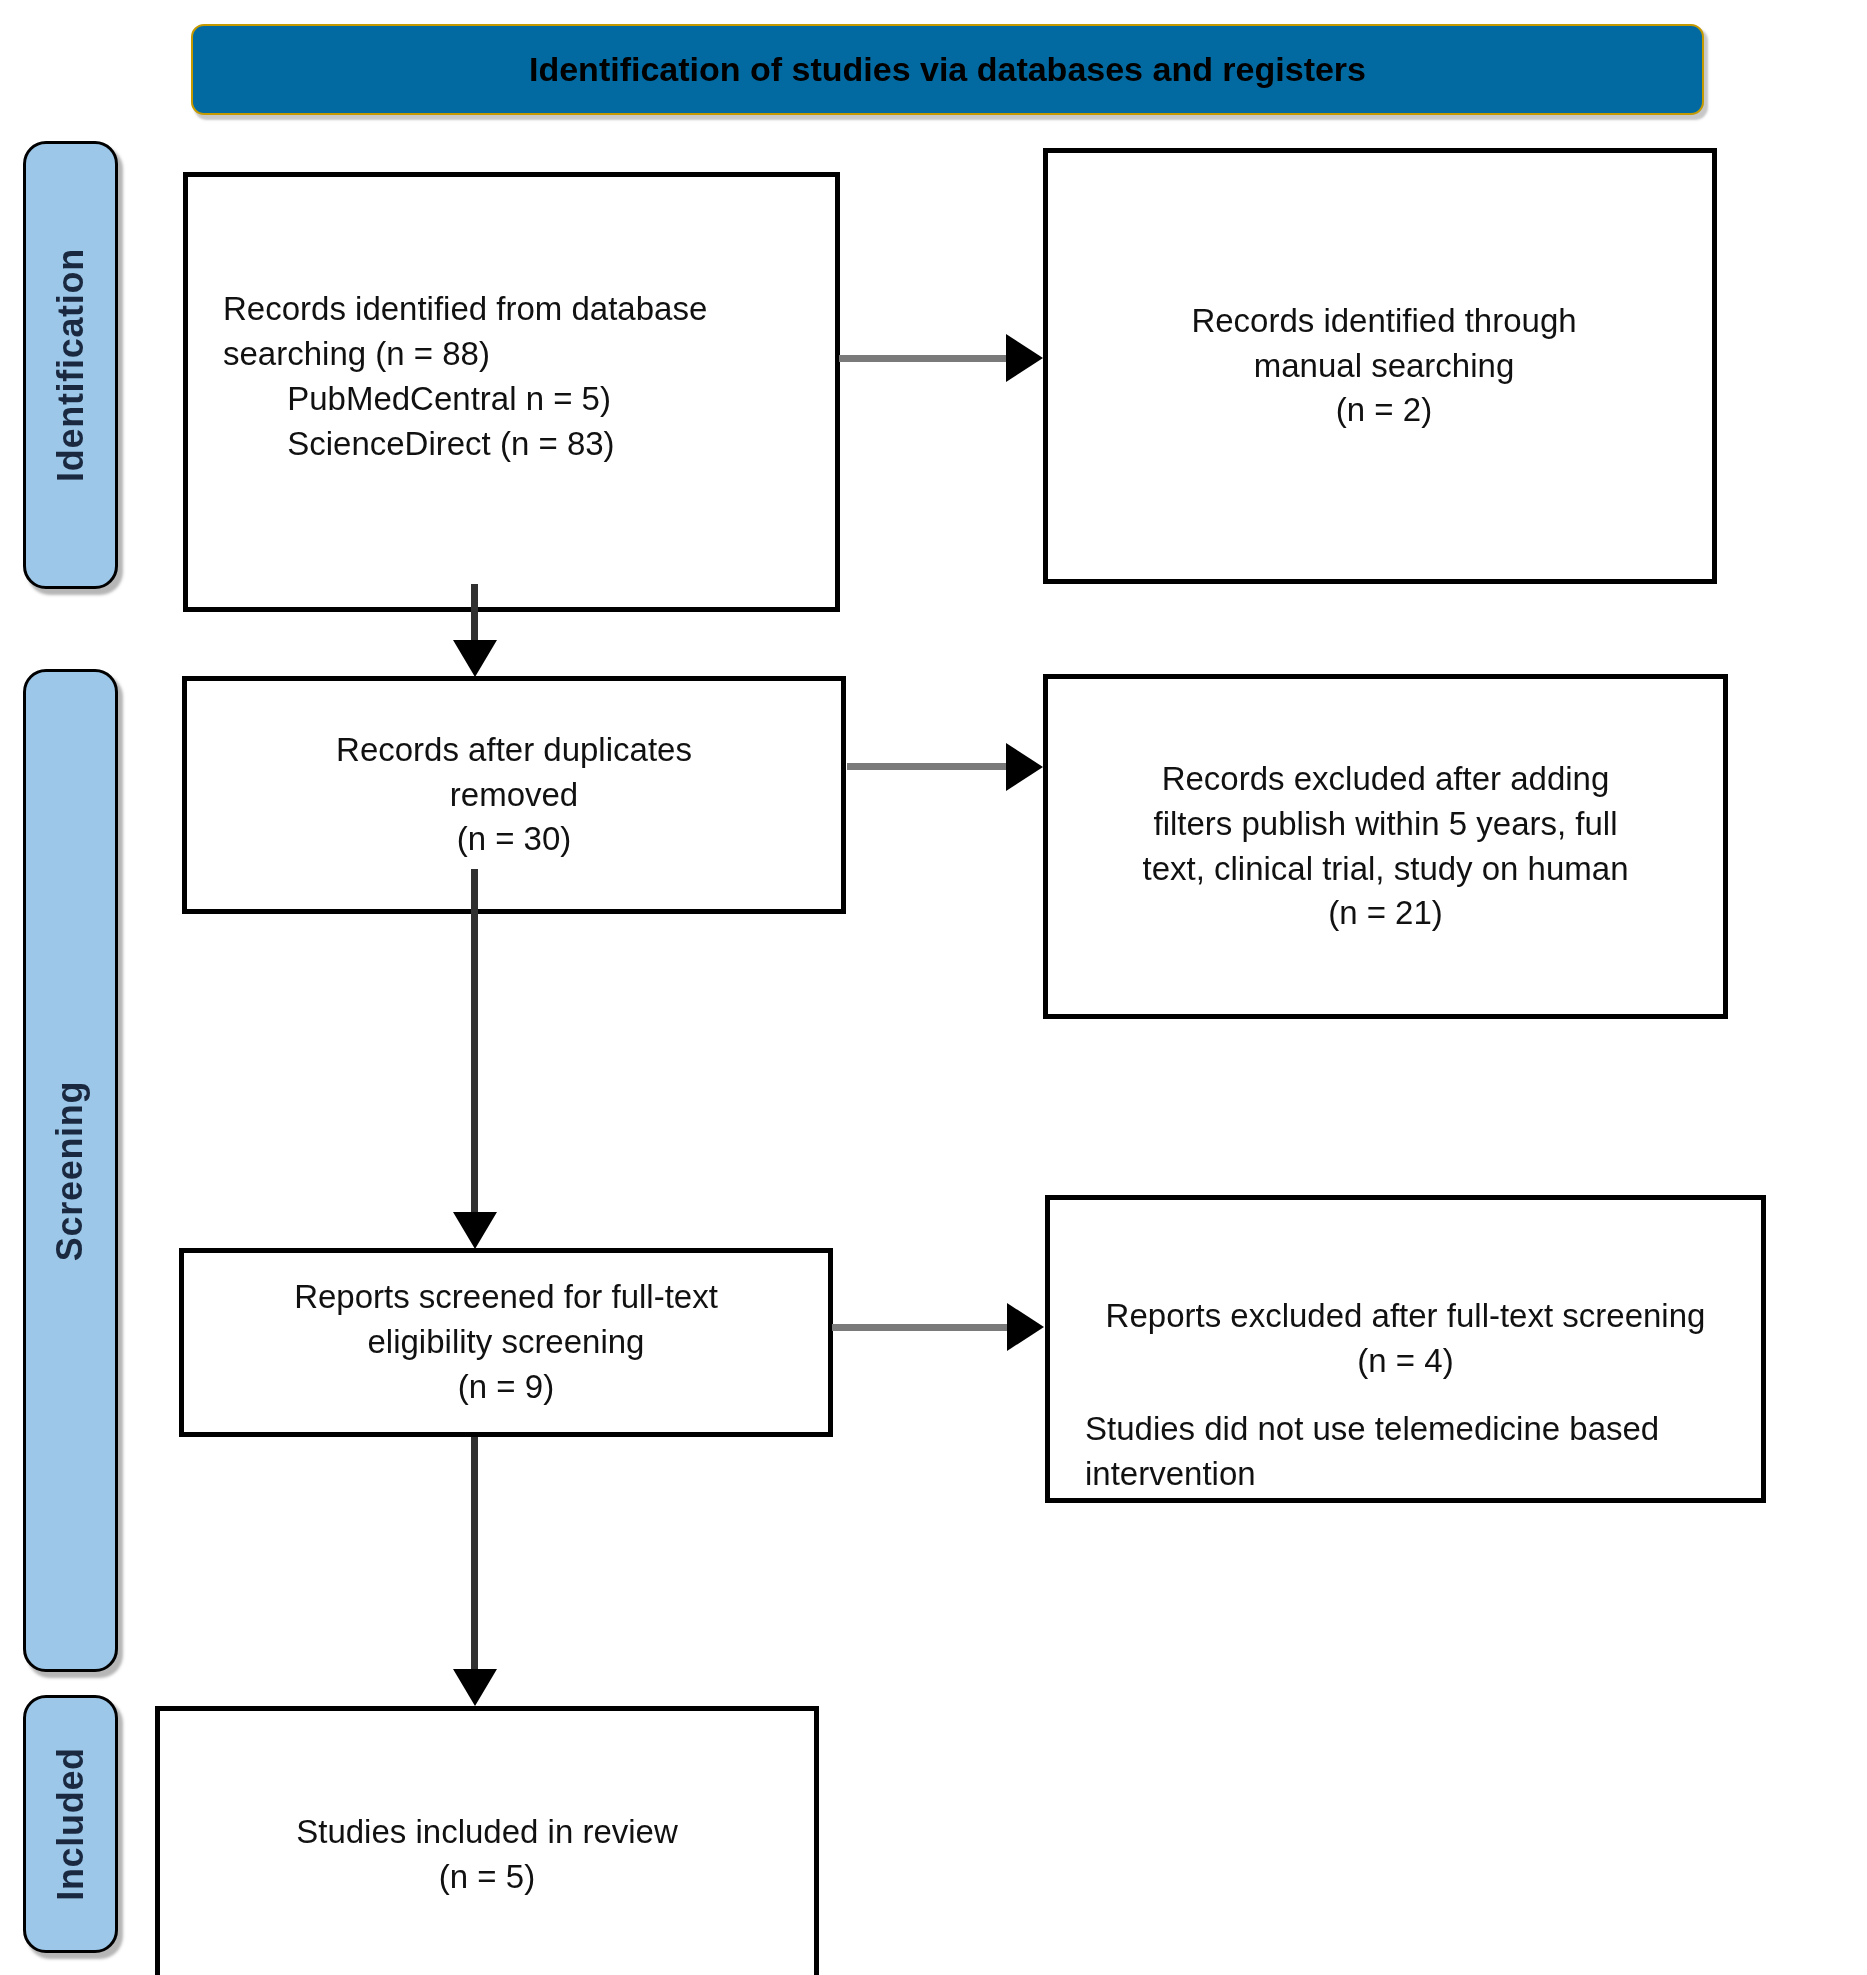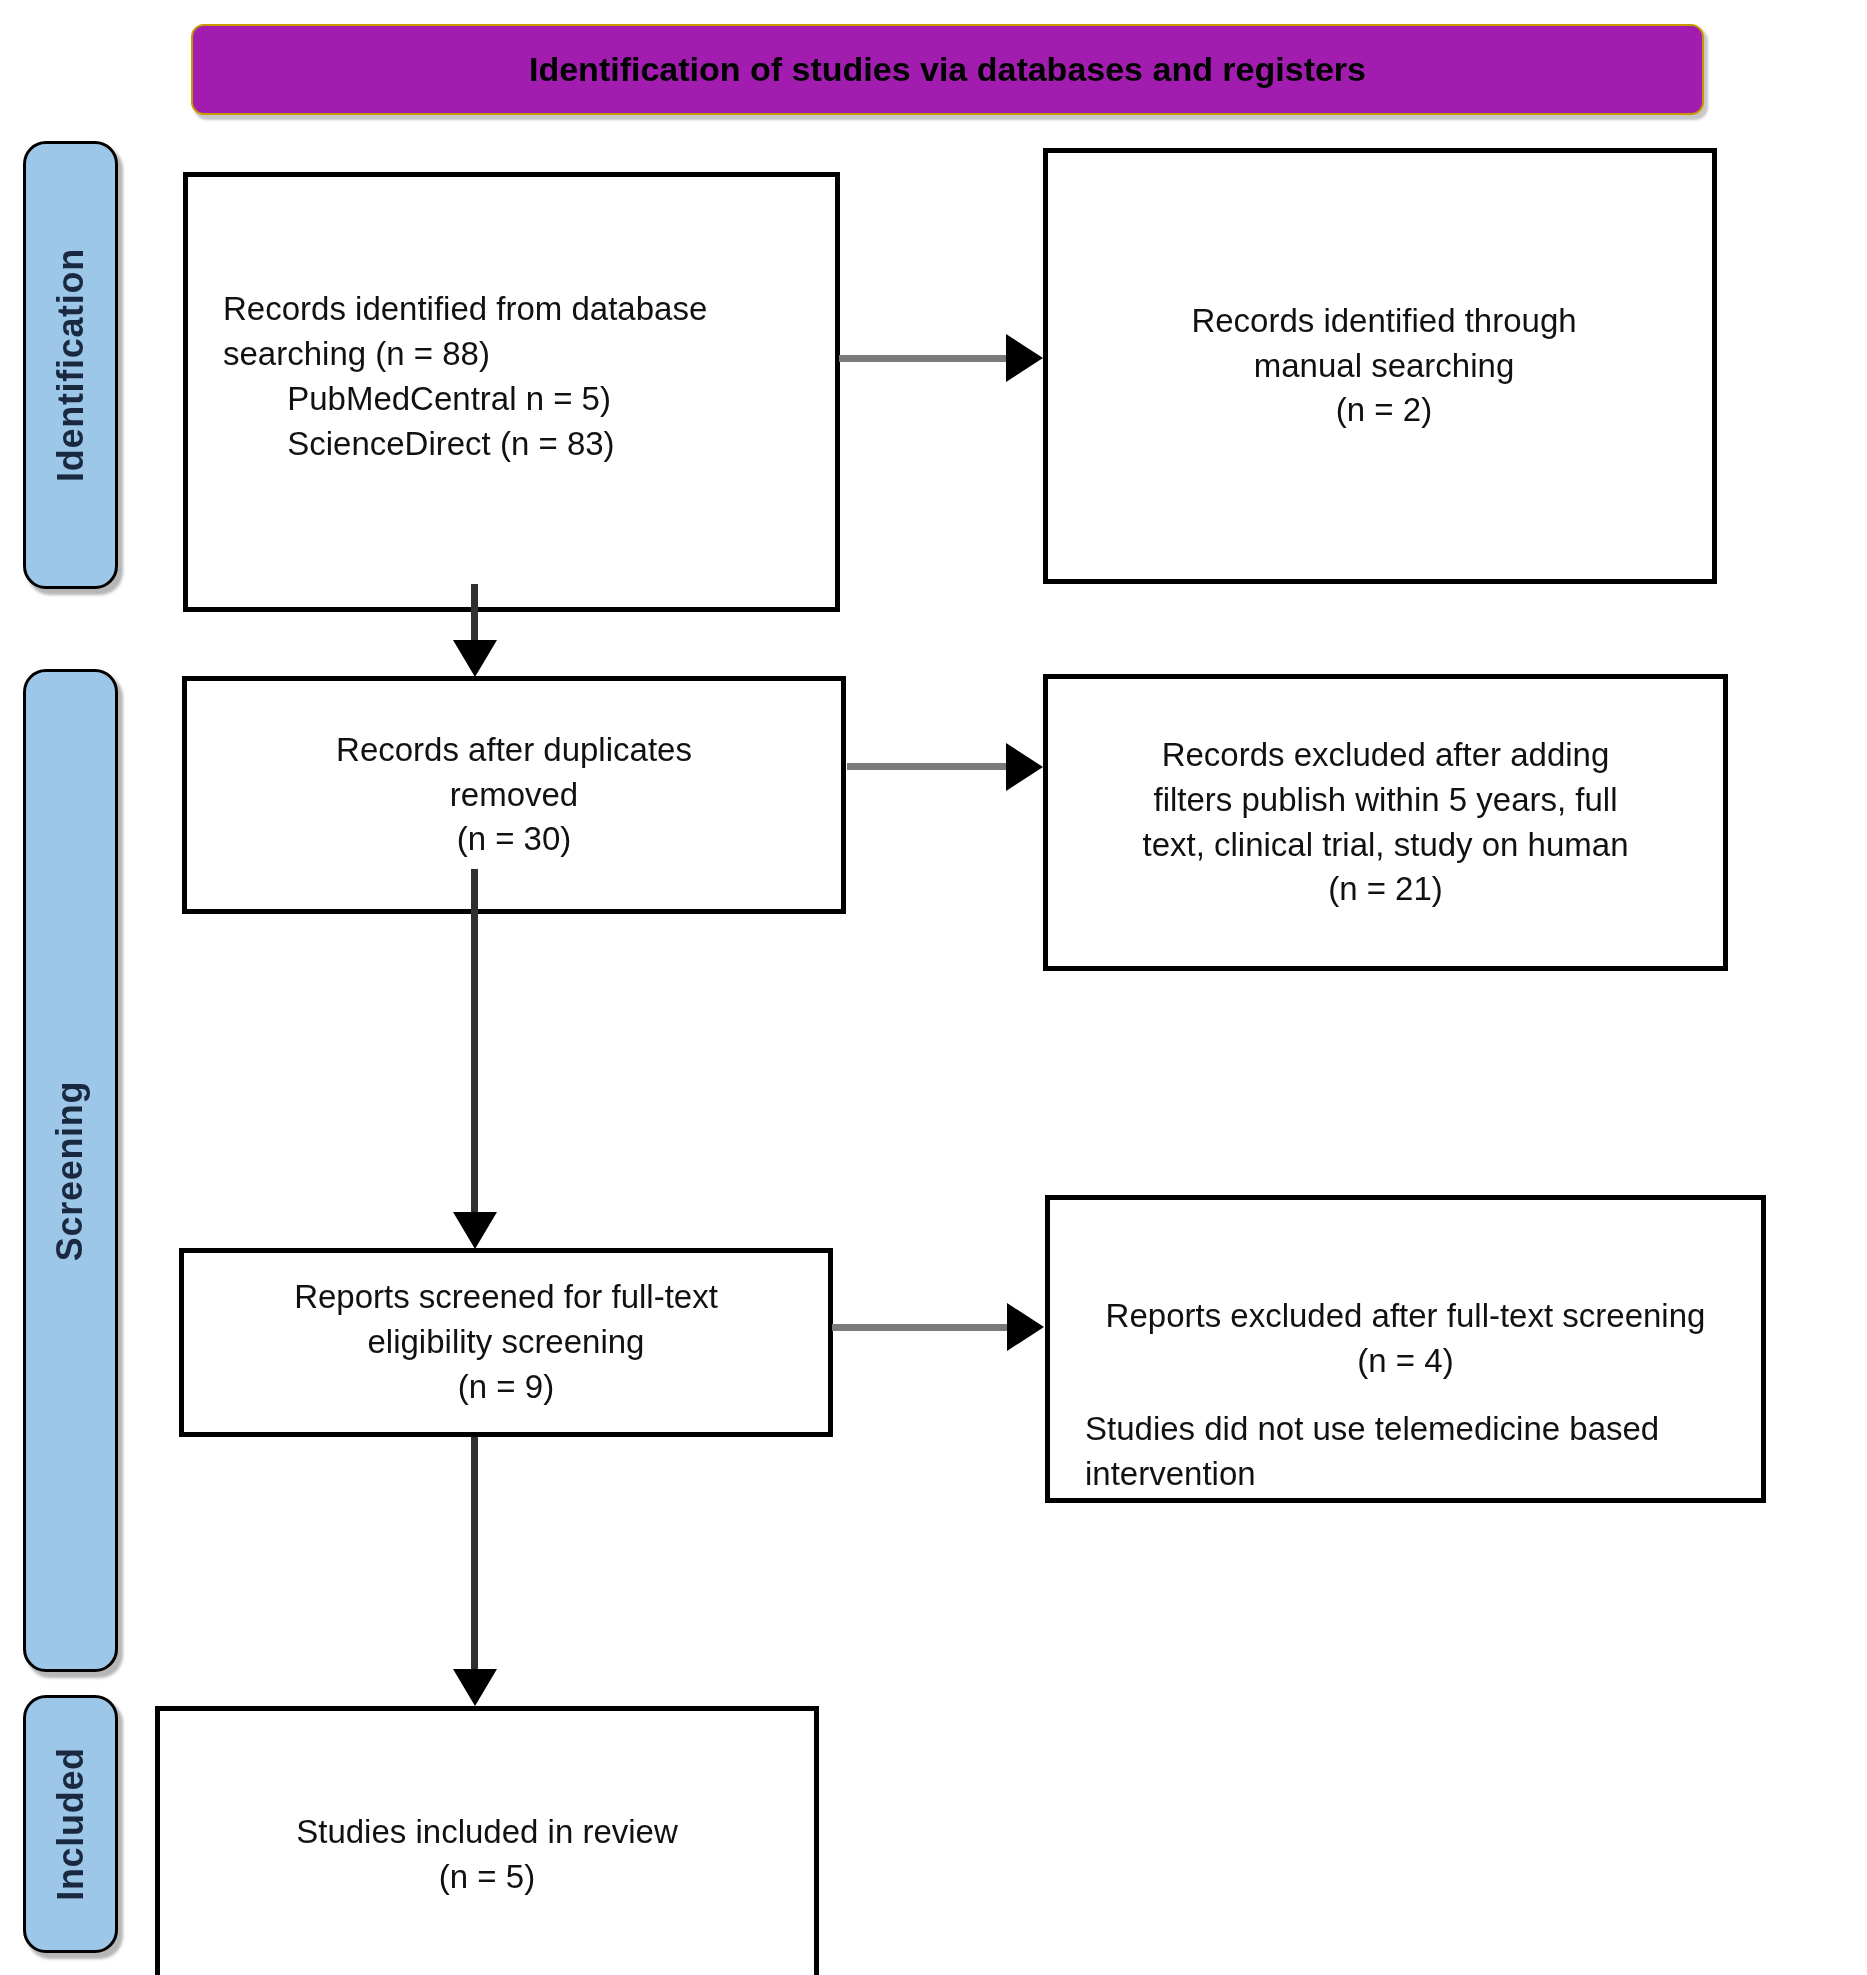--- a/index.html
+++ b/index.html
@@ -7,21 +7,21 @@
   body {
     width:1868px; height:1975px;
     font-family:"Liberation Sans","DejaVu Sans",sans-serif;
     color:#000;
   }
   #canvas { position:relative; width:1868px; height:1975px; background:#fff; overflow:hidden; }
 
   
   .banner {
     position:absolute; left:191px; top:24px; width:1513px; height:91px;
-    background:#a21caf; border:2.9px solid #C49A00; border-radius:13px;
+    background:#0369a1; border:2.9px solid #C49A00; border-radius:13px;
     display:flex; align-items:center; justify-content:center;
     font-weight:bold; font-size:34px; color:#000;
     box-shadow:3.6px 4.3px 2.2px rgba(130,130,130,.45);
   }
 
   
   .stage {
     position:absolute; left:23px; width:95px;
     background:#9CC7E8; border:3.6px solid #000; border-radius:23px;
     display:flex; align-items:center; justify-content:center;
@@ -40,21 +40,21 @@
     position:absolute; background:#fff; border:5px solid #000;
     color:#111; font-size:33px; line-height:1.36;
   }
   .center-box { display:flex; align-items:center; justify-content:center;
                 text-align:center; white-space:pre-line; }
 
   #box-database  { left:183px;  top:143px;  width:657px;  height:440px;
                    padding:110px 26px 0 35px; text-align:left; white-space:pre-wrap;margin-top:29px; }
   #box-manual    { left:1043px; top:148px;  width:674px;  height:436px;padding-left:8px; }
   #box-dedup     { left:182px;  top:676px;  width:664px;  height:238px; }
-  #box-filters   { left:1043px; top:674px;  width:685px;  height:297px; }
+  #box-filters   { left:1043px; top:674px;  width:685px;  height:345px; }
   #box-screened  { left:179px;  top:1248px; width:654px;  height:189px; }
   #box-ftexcl    { left:1045px; top:1195px; width:721px; height:308px; padding-top:94px; }
   #box-included  { left:155px;  top:1706px; width:664px;  height:298px; }
 
   #box-ftexcl .b6-header { text-align:center; white-space:pre-line; }
   #box-ftexcl .b6-note   { text-align:left;   white-space:pre-line; padding:0 21.6px 0 35px;margin-top:23px; }
 
   
   .hline { position:absolute; height:6.5px; background:#7A7A7A; }
   .vline { position:absolute; width:6.5px;  background:#303030; }

